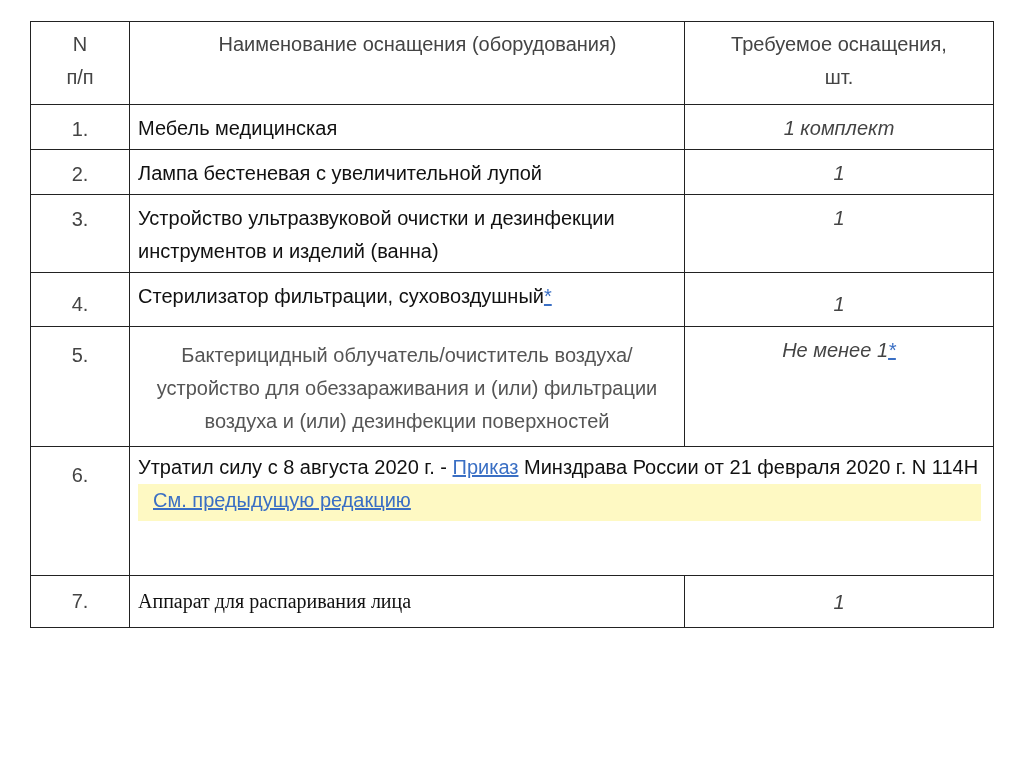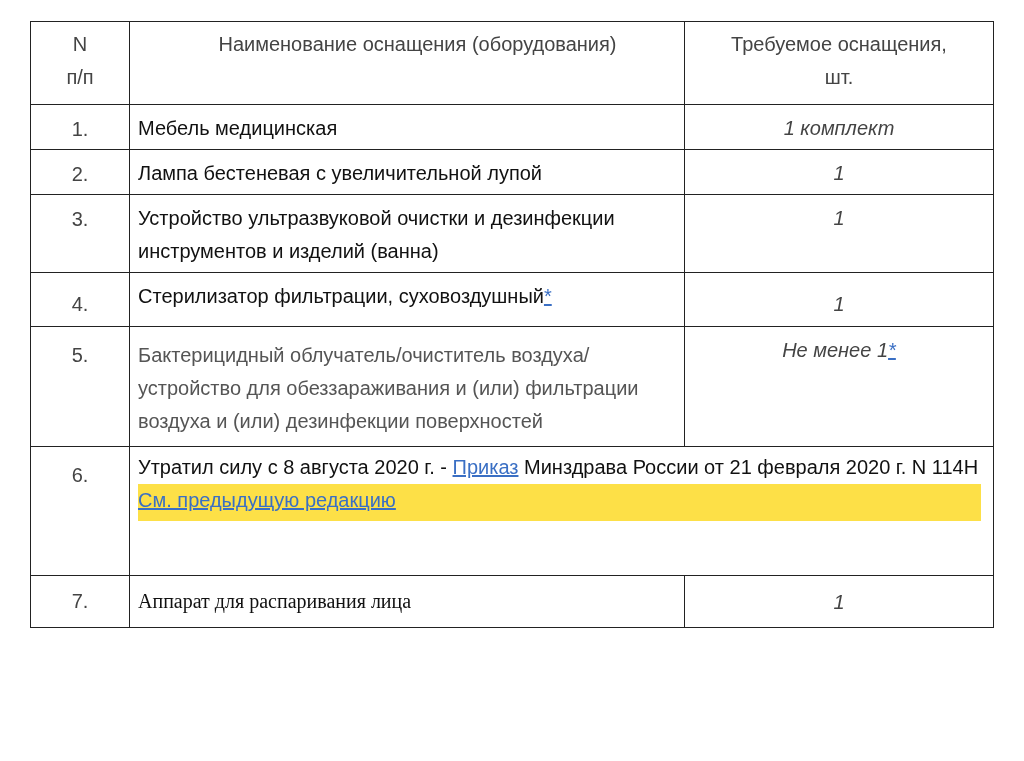--- a/index.html
+++ b/index.html
@@ -20,21 +20,21 @@
     col.c2 { width: 555px; }
     col.c3 { width: 309px; }
     .num { text-align: center; color: #444; }
     .hdr { color: #444; text-align: center; padding-top: 6px; padding-bottom: 10px; }
     .hdr-name { text-align: center; padding-left: 22px; }
     .name { color: #111; padding: 7px 8px 4px 8px; }
     .name.grey { color: #555; }
     .qty { text-align: center; color: #444; padding-top: 7px; font-style: italic; }
     .num-cell { padding-top: 8px; }
     a.lnk { color: #3a6fc4; text-decoration: underline; }
-    .band { background: #fde047; margin-right: 4px; padding-bottom: 4px; }
+    .band { background: #fef9c3; margin-right: 4px; padding-bottom: 4px; padding-left: 15px; }
     .row6 { height: 129px; }
     .vmid { vertical-align: middle !important; }
   </style>
 </head>
 <body>
 
 <table class="equip">
   <colgroup>
       <col class="c1">
       <col class="c2">
@@ -74,21 +74,21 @@
   <tr style="height:54px;">
     <td class="num vmid" style="padding-top:10px;">4.</td>
     <td class="name">
       <span>Стерилизатор фильтрации, суховоздушный</span><a class="lnk" href="#">*</a>
     </td>
     <td class="qty vmid" style="padding-top:10px;">1</td>
   </tr>
 
   <tr>
     <td class="num num-cell" style="padding-top:12px;">5.</td>
-    <td class="name grey" style="padding-top:12px;padding-bottom:8px;">Бактерицидный облучатель/очиститель воздуха/устройство для обеззараживания и (или) фильтрации воздуха и (или) дезинфекции поверхностей</td>
+    <td class="name grey" style="padding-top:12px;padding-bottom:8px;text-align:center;">Бактерицидный облучатель/очиститель воздуха/устройство для обеззараживания и (или) фильтрации воздуха и (или) дезинфекции поверхностей</td>
     <td class="qty">
       <span>Не менее 1</span><a class="lnk" href="#">*</a>
     </td>
   </tr>
 
   <tr class="row6">
     <td class="num num-cell" style="padding-top:12px;">6.</td>
     <td class="name" colspan="2" style="padding-top:4px;margin-top:36px;">
       <div>
         <span>Утратил силу с 8 августа 2020 г. - </span><a class="lnk" href="#">Приказ</a><span> Минздрава России от 21 февраля 2020 г. N 114Н</span>

